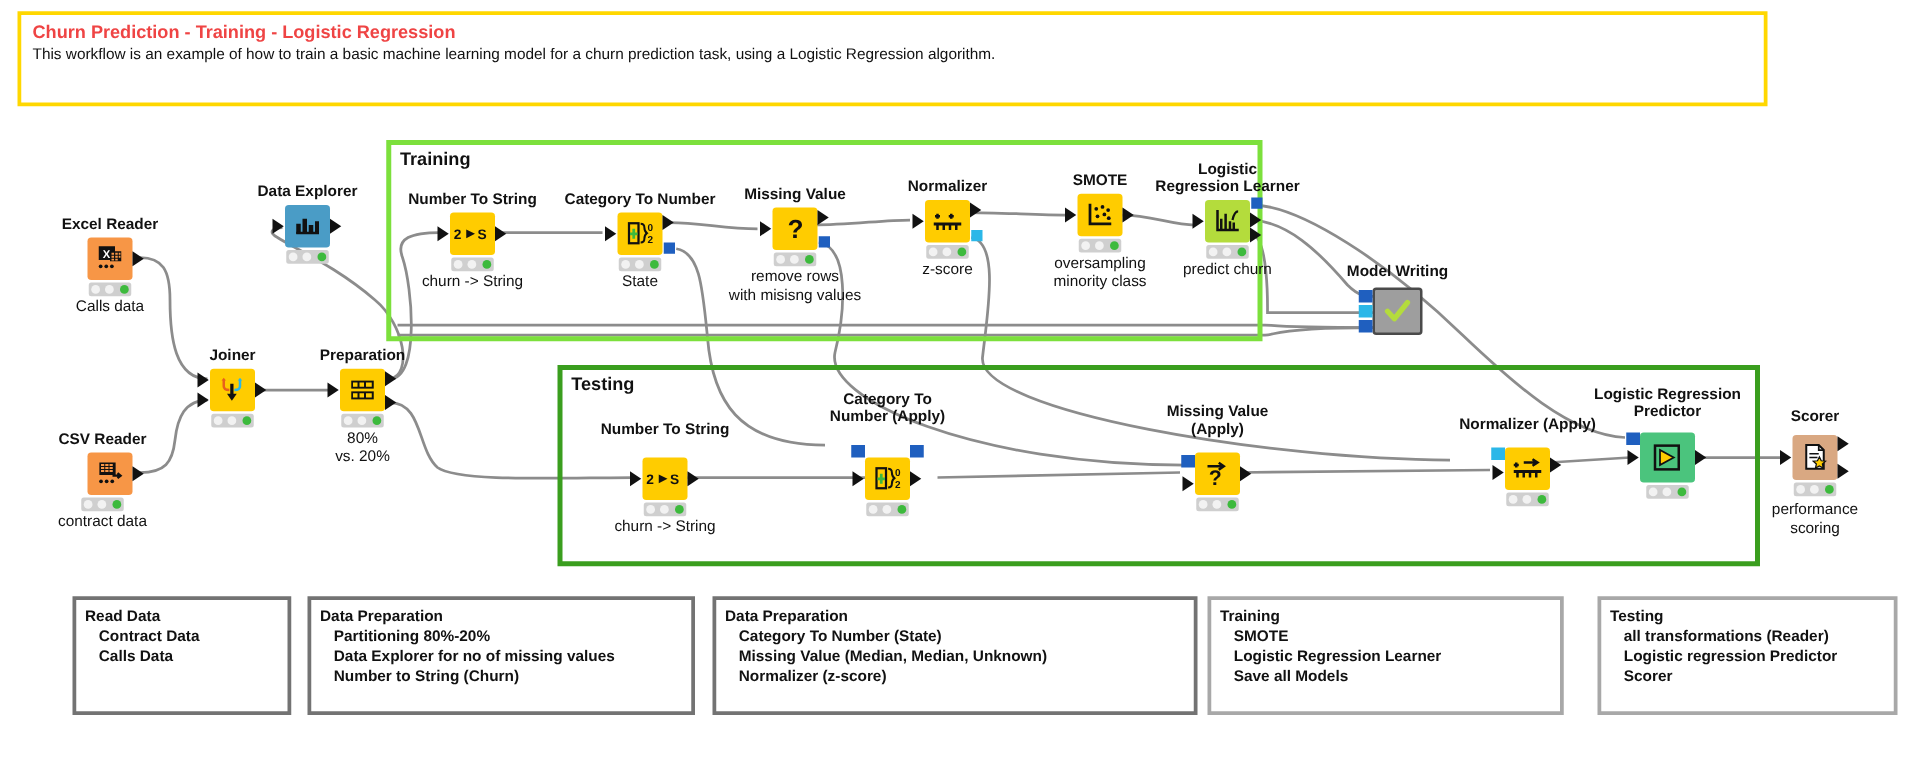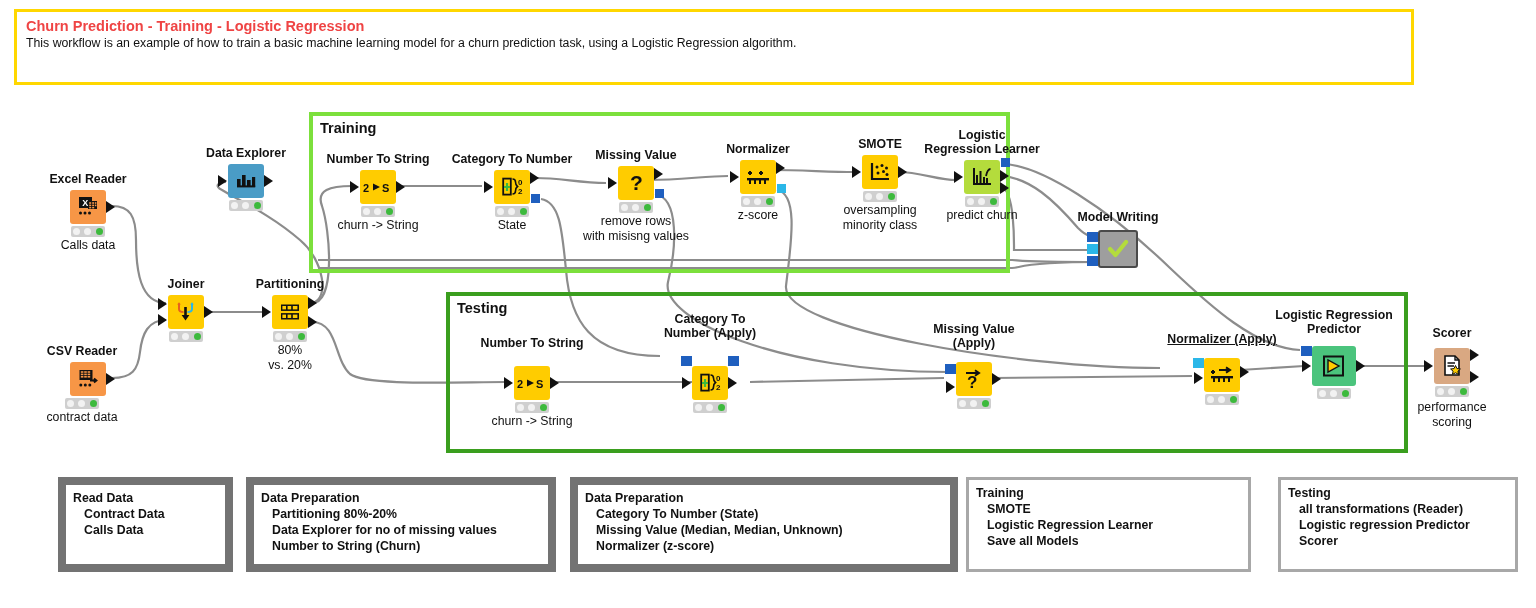--- a/index.html
+++ b/index.html
@@ -69,21 +69,21 @@
     width:0;height:0;border-left:9px solid #111;
     border-top:6px solid transparent;border-bottom:6px solid transparent;
   }
   .port.sq{width:9px;height:9px;}
 
   
   .annot{
     position:absolute;box-sizing:border-box;background:#ffffff;
     padding:5px 7px;
   }
-  .annot.yellow{border:8px solid #737373;}
+  .annot.yellow{border:3px solid #737373;}
   .annot.gray{border:3px solid #A8A8A8;}
   .annot .a-t{font-weight:bold;font-size:12.3px;line-height:16px;color:#111;white-space:nowrap;}
   .annot .a-i{font-weight:bold;font-size:12.3px;line-height:16px;color:#111;white-space:nowrap;padding-left:11px;}
 
   .icon-svg{display:block;}
 </style>
 </head>
 <body>
 
 <div id="canvas">
@@ -253,21 +253,21 @@
     <div class="port data" style="left:-10px;top:19px;"></div>
     <div class="port data" style="left:36px;top:11px;"></div>
     <div class="status">
         <i></i>
         <i></i>
         <i class="on"></i>
       </div>
   </div>
 
   <div class="node" style="left:272px;top:295px;width:36px;height:34px;">
-    <div class="node-label">Partitioning</div>
+    <div class="node-label">Preparation</div>
     <div class="node-body" style="background:#FFCC00;">
       <svg class="icon-svg" width="24" height="20" viewBox="0 0 24 20">
         <rect x="3" y="2.5" width="18" height="6.4" fill="#111"></rect>
         <g fill="#FFCC00">
           <rect x="4.4" y="4" width="3.6" height="3.4"></rect>
             <rect x="9.6" y="4" width="3.6" height="3.4"></rect>
             <rect x="14.8" y="4" width="4.6" height="3.4"></rect>
         </g>
         <rect x="3" y="11.1" width="18" height="6.4" fill="#111"></rect>
         <g fill="#FFCC00">
@@ -501,21 +501,21 @@
     <div class="port data" style="left:-10px;top:19px;"></div>
     <div class="port data" style="left:36px;top:11px;"></div>
     <div class="status">
         <i></i>
         <i></i>
         <i class="on"></i>
       </div>
   </div>
 
   <div class="node" style="left:1204px;top:358px;width:36px;height:34px;">
-    <div class="node-label" style="margin-bottom:12px;text-decoration:underline;">Normalizer (Apply)</div>
+    <div class="node-label" style="margin-bottom:12px;">Normalizer (Apply)</div>
     <div class="node-body" style="background:#FFCC00;">
       <svg class="icon-svg" width="26" height="22" viewBox="0 0 26 22">
         <path d="M4 6 L4 10 M2 8 L6 8" stroke="#111" stroke-width="2"></path>
         <path d="M10 6 L20 6 M17 3.4 L21 6 L17 8.6" stroke="#111" stroke-width="2" fill="none"></path>
         <rect x="2" y="12" width="22" height="2.4" fill="#111"></rect>
         <rect x="4" y="14" width="2" height="4" fill="#111"></rect>
         <rect x="9" y="14" width="2" height="4" fill="#111"></rect>
         <rect x="14" y="14" width="2" height="4" fill="#111"></rect>
         <rect x="19" y="14" width="2" height="4" fill="#111"></rect>
       </svg>

